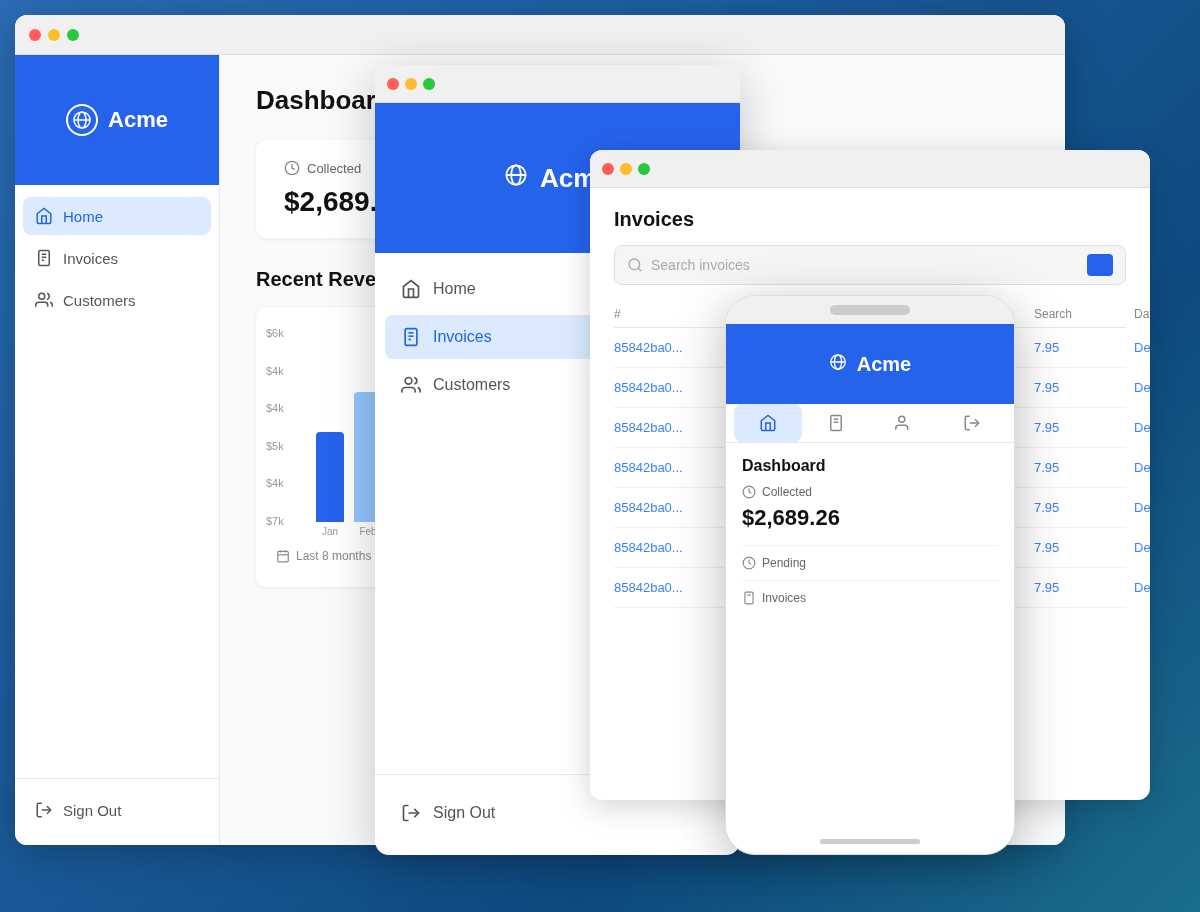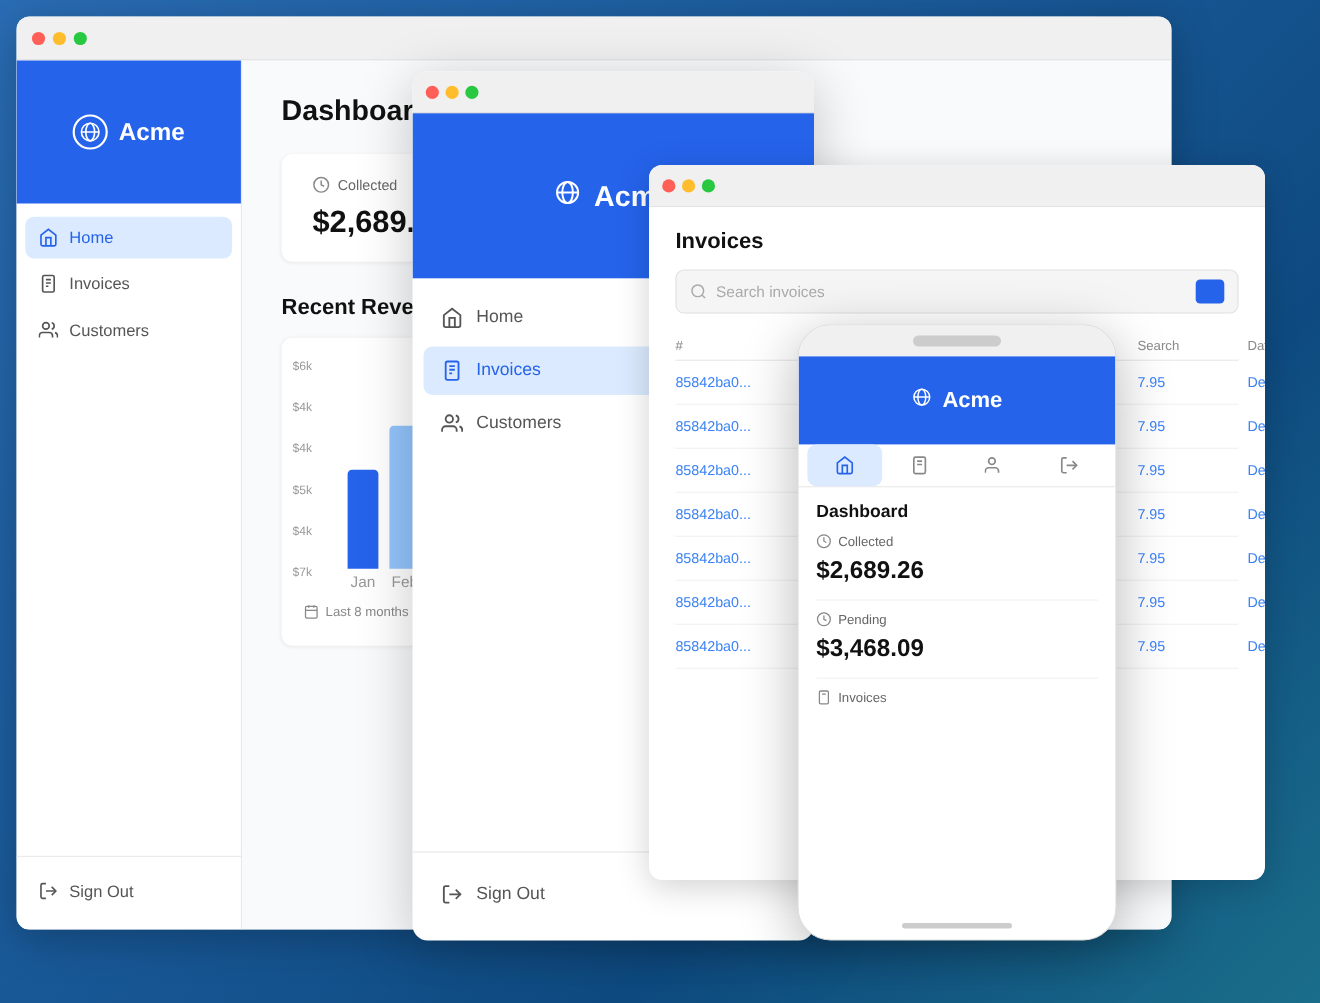--- a/index.html
+++ b/index.html
@@ -169,21 +169,21 @@
       margin-left: 40px;
       margin-top: 10px;
     }
     .bar-group { display: flex; flex-direction: column; align-items: center; gap: 4px; }
     .bar {
       width: 28px;
       border-radius: 4px 4px 0 0;
     }
     .bar-blue { background: #2563eb; }
     .bar-blue-light { background: #93c5fd; }
-    .bar-label { font-size: 14px; color: #999; }
+    .bar-label { font-size: 10px; color: #999; }
     .chart-footer {
       margin-top: 12px;
       display: flex;
       align-items: center;
       gap: 6px;
       font-size: 12px;
       color: #888;
     }
 
     
@@ -669,21 +669,20 @@
     </div>
     <div class="phone-stat-value">$2,689.26</div>
     <div class="phone-divider"></div>
     <div class="phone-stat-label">
       <svg width="14" height="14" viewBox="0 0 24 24" fill="none" stroke="#888" stroke-width="2">
           <circle cx="12" cy="12" r="10"></circle>
           <polyline points="12 6 12 12 16 14"></polyline>
         </svg>
       <span>Pending</span>
     </div>
-    <div class="phone-stat-value">$3,468.09</div>
     <div class="phone-divider"></div>
     <div class="phone-stat-label">
       <svg width="14" height="14" viewBox="0 0 24 24" fill="none" stroke="#888" stroke-width="2">
           <rect x="5" y="2" width="14" height="20" rx="2"></rect>
           <line x1="9" y1="7" x2="15" y2="7"></line>
         </svg>
       <span>Invoices</span>
     </div>
   </div>
   <div class="phone-bottom-bar"></div>

